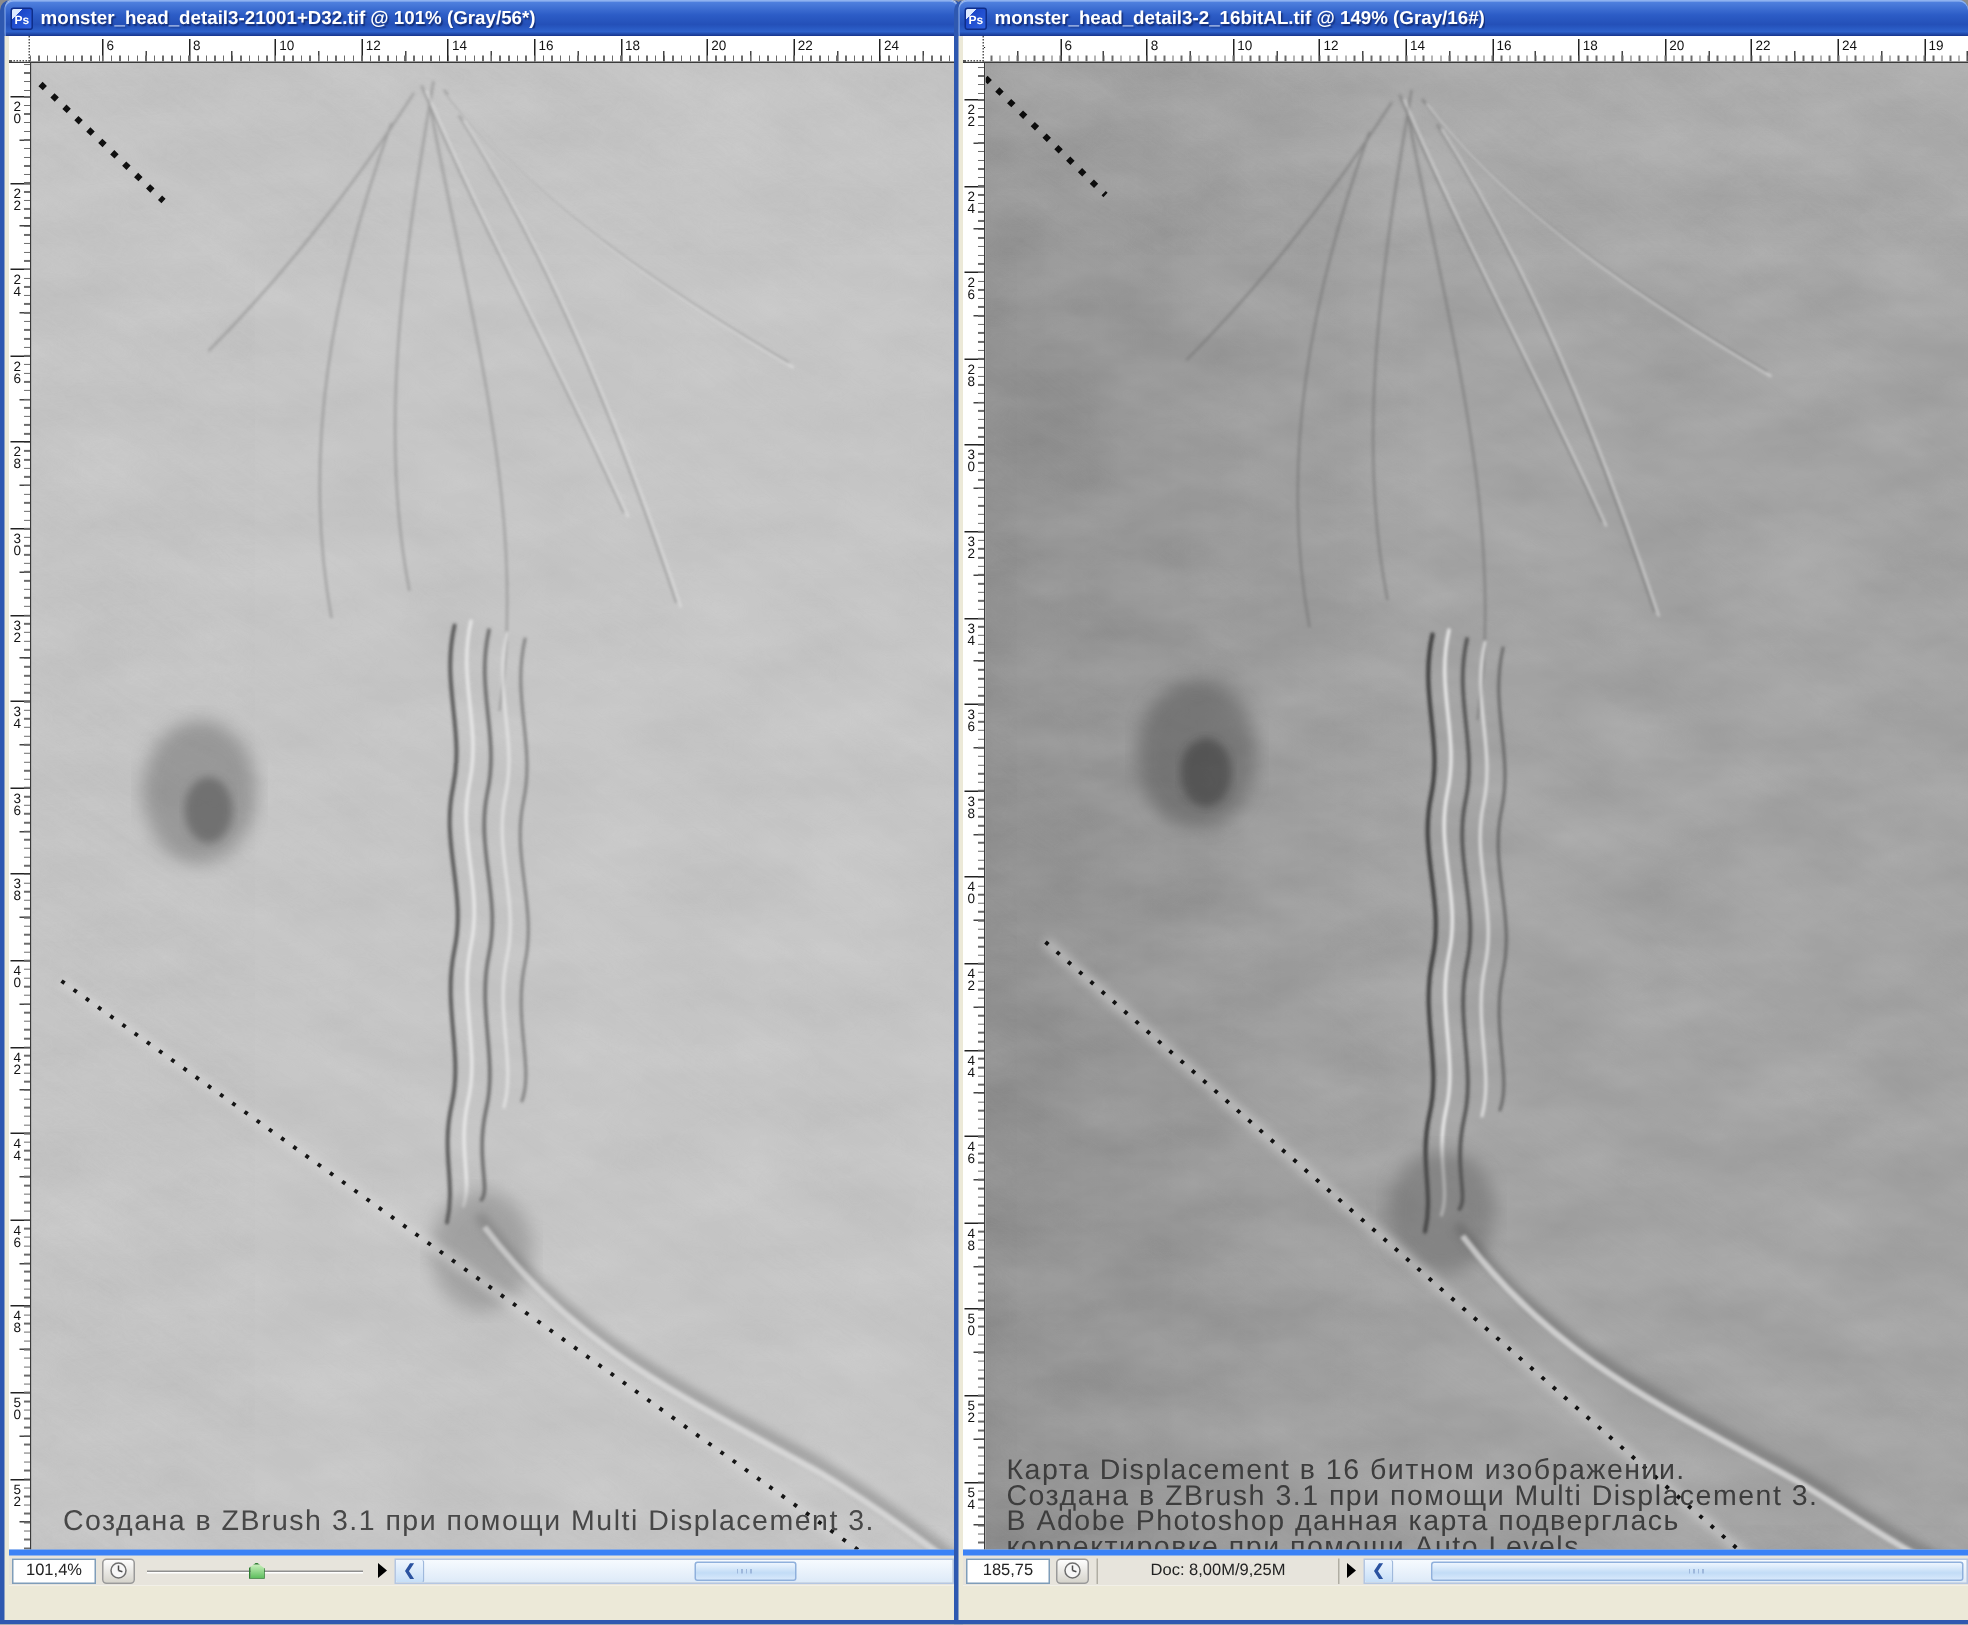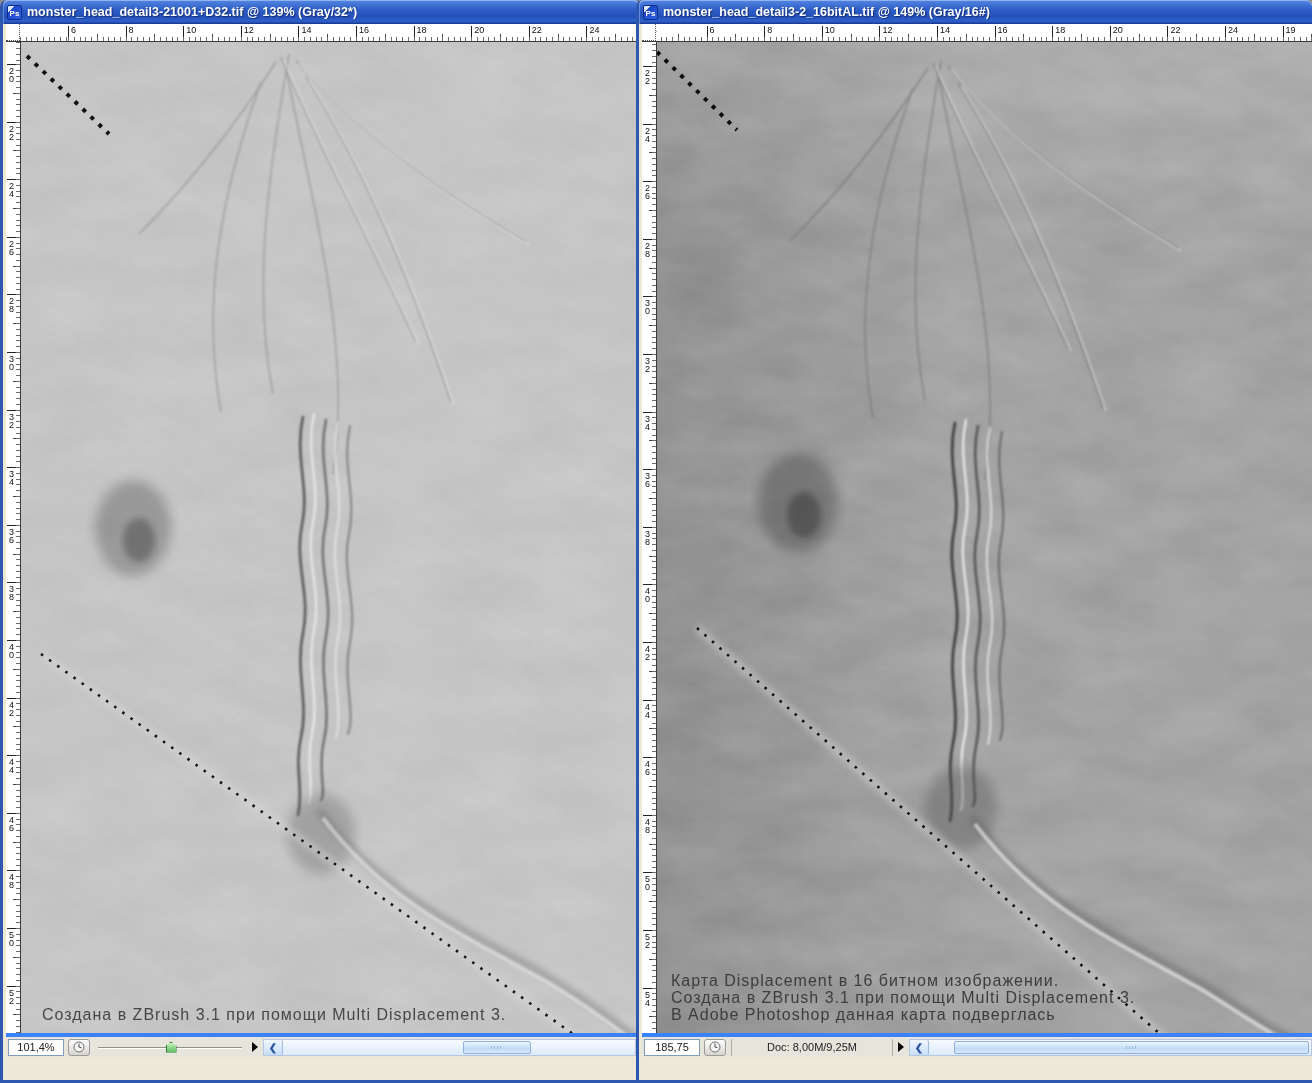--- a/index.html
+++ b/index.html
@@ -36,21 +36,21 @@
   .v-ruler .tick-major{position:absolute;right:0;height:1px;width:13px;background:#222;}
   .v-ruler .tick-mid{position:absolute;right:0;height:1px;width:7px;background:#444;}
   .v-ruler .ruler-label{position:absolute;left:3px;font-size:9px;color:#111;font-style:normal;font-weight:normal;}
   .v-ruler .ruler-label span{display:block;line-height:8px;}
   i,b{font-style:normal;font-weight:normal;}
   .corner-box{position:absolute;left:0;top:0;width:14px;height:17px;background:#fff;z-index:5;
       border-right:1px dotted #555;border-bottom:1px dotted #555;box-sizing:border-box;}
 
   
   .canvas{position:absolute;left:15px;top:18px;right:0;bottom:20px;overflow:hidden;background:#bdbdbd;}
-  .caption{position:absolute;font-size:16px;letter-spacing:1px;line-height:17px;white-space:nowrap;color:#474747;}
+  .caption{position:absolute;font-size:19px;letter-spacing:1px;line-height:17px;white-space:nowrap;color:#474747;}
   .window.right .caption{color:#3d3d3d;}
 
   
   .statusbar{position:absolute;left:0;right:0;bottom:0;height:20px;background:#E7E4DC;border-top:4px solid #3b82f6;
              display:flex;align-items:center;font-size:11px;color:#222;}
   .zoom-field{width:54px;height:15px;line-height:15px;background:#fff;border:1px solid #7F9DB9;text-align:center;
               margin:0 4px 0 2px;overflow:hidden;white-space:nowrap;}
   .clock-btn{width:22px;height:17px;border:1px solid #9a9a9a;border-radius:3px;box-sizing:border-box;
              background:linear-gradient(#fdfdfd,#d6d4cc);display:flex;align-items:center;justify-content:center;margin-right:5px;}
   .exposure-slider{position:relative;width:150px;height:17px;margin-right:4px;}
@@ -71,21 +71,21 @@
               background:repeating-linear-gradient(90deg,#9EB8DC 0 1px,transparent 1px 3px);}
 </style>
 </head>
 <body>
 
 <div class="stage">
 
   <div class="window left" style="left:0;width:642px;z-index:1;">
     <div class="titlebar">
       <div class="ps-icon">Ps</div>
-      <div class="title">monster_head_detail3-21001+D32.tif @ 139% (Gray/32*)</div>
+      <div class="title">monster_head_detail3-21001+D32.tif @ 101% (Gray/56*)</div>
     </div>
     <div class="client">
       <div class="h-ruler" style="--phase: 62px;">
           <i class="tick-major" style="left: 62px;"></i>
           <i class="tick-mid" style="left: 90.8px;"></i>
           <b class="ruler-label" style="left: 65px;">6</b>
           <i class="tick-major" style="left: 119.6px;"></i>
           <i class="tick-mid" style="left: 148.4px;"></i>
           <b class="ruler-label" style="left: 122.6px;">8</b>
           <i class="tick-major" style="left: 177.2px;"></i>
@@ -534,20 +534,21 @@
             <path d="M302,776 C364,858 436,890 526,940 C566,964 606,994 649,1010" fill="none" stroke="#ededed" stroke-width="4" opacity="0.65" filter="url(#b1R)"></path>
           </g>
           <line x1="0" y1="10" x2="80" y2="88" stroke="#0c0c0c" stroke-width="4" stroke-dasharray="4 7"></line>
           <path d="M40,586 L560,1042" fill="none" stroke="#d8d8d8" stroke-width="7" opacity="0.5" filter="url(#b3R)"></path>
           <path d="M40,586 L560,1042" fill="none" stroke="#111111" stroke-width="2.6" stroke-dasharray="2.5 7.5"></path>
         </svg>
         <div class="caption" style="left:14px;top:930px;">
             <div>Карта Displacement в 16 битном изображении.</div>
             <div>Создана в ZBrush 3.1 при помощи Multi Displacement 3.</div>
             <div>В Adobe Photoshop данная карта подверглась</div>
+            <div>корректировке при помощи Auto Levels.</div>
           </div>
       </div>
 
       <div class="statusbar">
         <div class="zoom-field">185,75</div>
         <div class="clock-btn">
           <svg width="12" height="12" viewBox="0 0 12 12">
             <circle cx="6" cy="6" r="5" fill="#f7f7f7" stroke="#6f6f6f"></circle>
             <line x1="6" y1="6" x2="6" y2="2.6" stroke="#4a4a4a" stroke-width="1"></line>
             <line x1="6" y1="6" x2="8.6" y2="6.8" stroke="#4a4a4a" stroke-width="1"></line>

